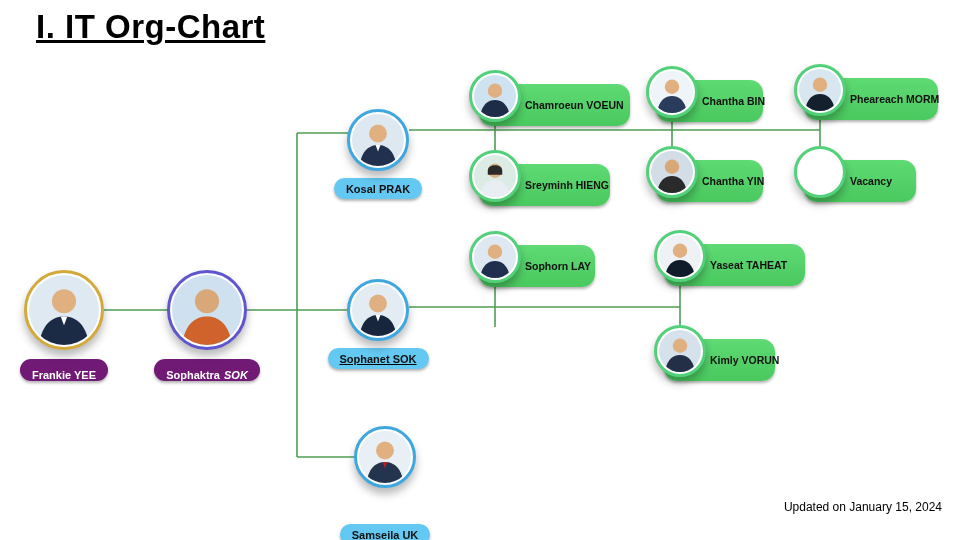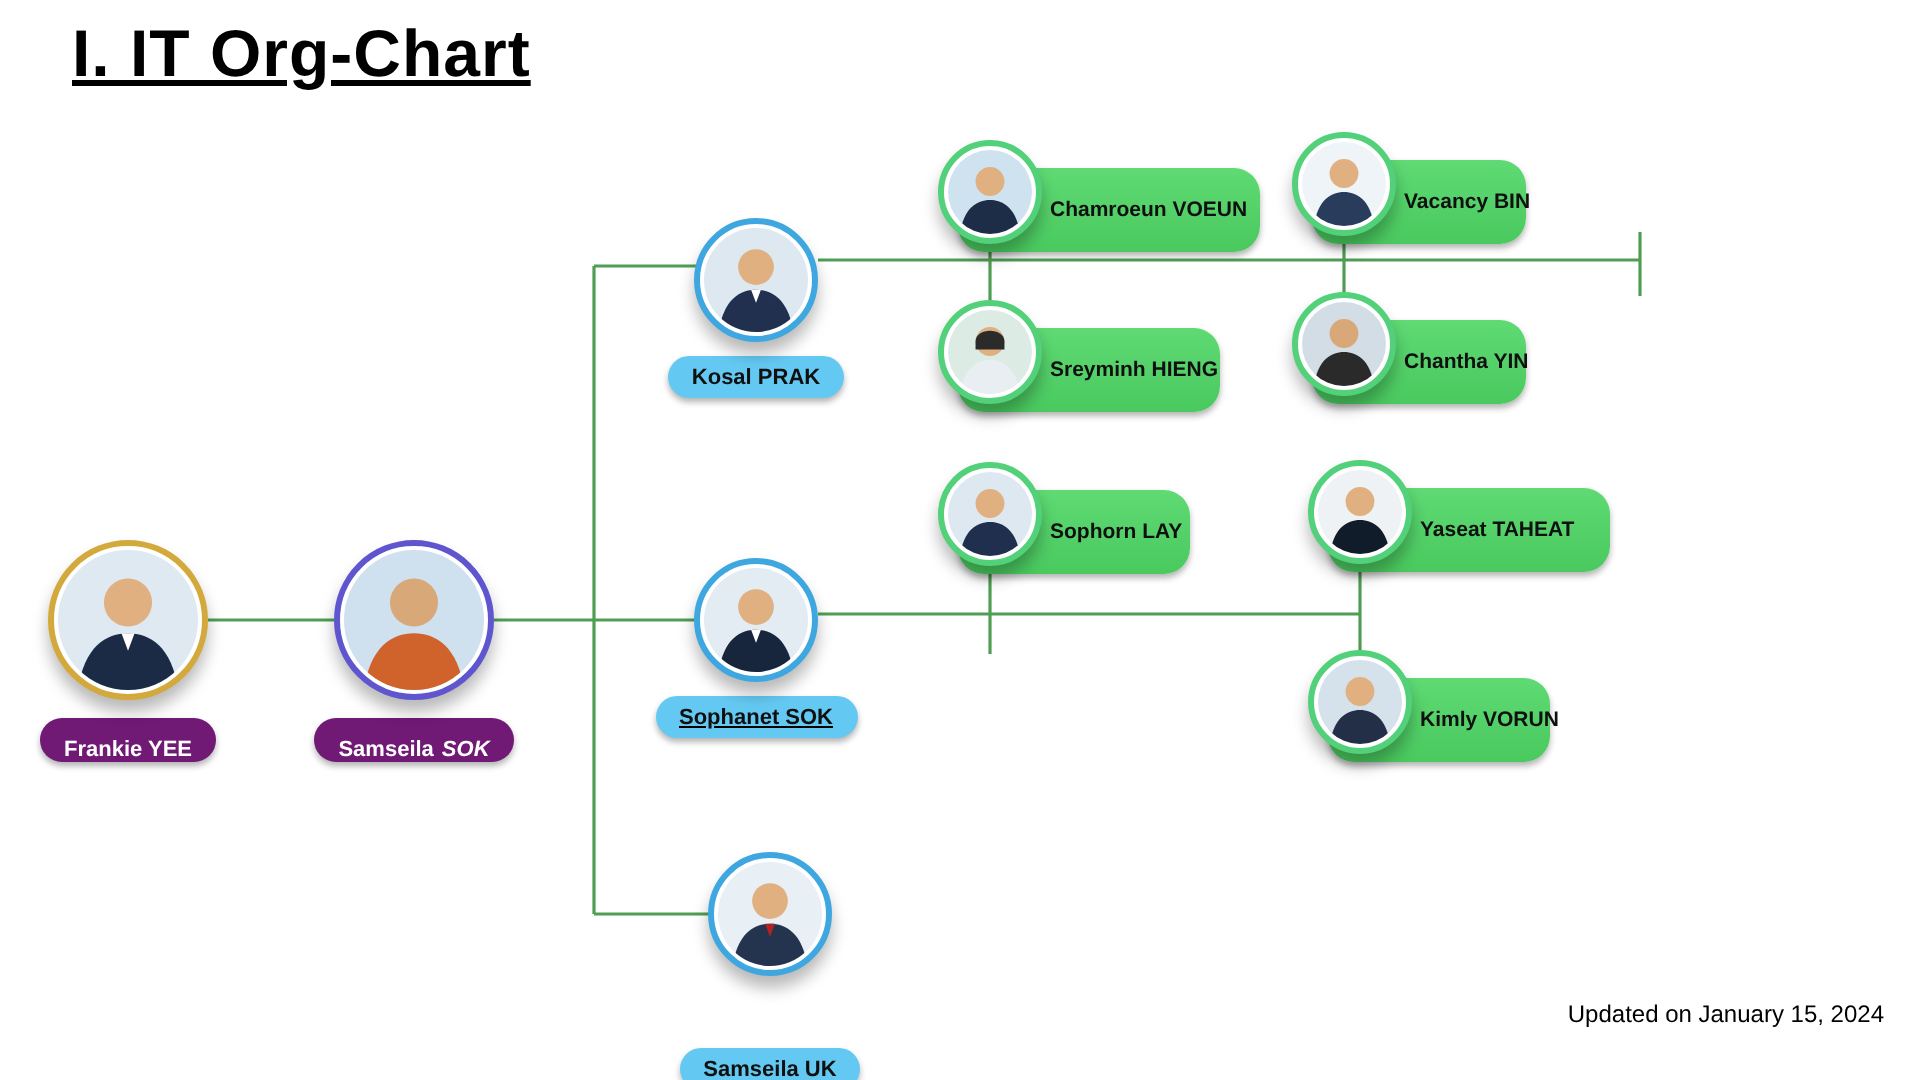--- a/index.html
+++ b/index.html
@@ -84,21 +84,21 @@
 
   <div class="pnode" style="left:157px;top:270px;">
     <div class="avatar ring-purple sz80">
       <svg class="photo" viewBox="0 0 64 64">
         <rect width="64" height="64" fill="#cfe0ee"></rect>
         <circle cx="32" cy="24" r="11" fill="#d9a878"></circle>
         <path d="M9 64 C12 44 22 38 32 38 C42 38 52 44 55 64 Z" fill="#d0622b"></path>
       </svg>
     </div>
     <div class="ppill">
-      <span>Samseila</span>
+      <span>Sophaktra</span>
       <span class="it">SOK</span>
     </div>
   </div>
 
   <div class="mnode" style="left:330px;top:109px;">
     <div class="avatar ring-blue sz62">
       <svg class="photo" viewBox="0 0 64 64">
         <rect width="64" height="64" fill="#dde8f1"></rect>
         <circle cx="32" cy="24" r="11" fill="#e0b080"></circle>
         <path d="M9 64 C12 44 22 38 32 38 C42 38 52 44 55 64 Z" fill="#20304e"></path>
@@ -146,31 +146,43 @@
       <svg class="photo" viewBox="0 0 64 64">
         <rect width="64" height="64" fill="#cfe2ef"></rect>
         <circle cx="32" cy="24" r="11" fill="#e0b080"></circle>
         <path d="M9 64 C12 44 22 38 32 38 C42 38 52 44 55 64 Z" fill="#1d2c47"></path>
       </svg>
     </div>
   </div>
 
   <div class="gnode" style="left:646px;top:66px;">
     <div class="gpill" style="width:107px;">
-      <span>Vacancy BIN</span>
+      <span>Chantha BIN</span>
     </div>
     <div class="avatar ring-green sz52">
       <svg class="photo" viewBox="0 0 64 64">
         <rect width="64" height="64" fill="#eef4f8"></rect>
         <circle cx="32" cy="24" r="11" fill="#e0b080"></circle>
         <path d="M9 64 C12 44 22 38 32 38 C42 38 52 44 55 64 Z" fill="#2a3c5c"></path>
       </svg>
     </div>
   </div>
 
+  <div class="gnode" style="left:794px;top:64px;">
+    <div class="gpill" style="width:134px;">
+      <span>Pheareach MORM</span>
+    </div>
+    <div class="avatar ring-green sz52">
+      <svg class="photo" viewBox="0 0 64 64">
+        <rect width="64" height="64" fill="#d8e6f0"></rect>
+        <circle cx="32" cy="24" r="11" fill="#e0b080"></circle>
+        <path d="M9 64 C12 44 22 38 32 38 C42 38 52 44 55 64 Z" fill="#15202e"></path>
+      </svg>
+    </div>
+  </div>
 
   <div class="gnode" style="left:469px;top:150px;">
     <div class="gpill" style="width:131px;">
       <span>Sreyminh HIENG</span>
     </div>
     <div class="avatar ring-green sz52">
       <svg class="photo" viewBox="0 0 64 64">
         <rect width="64" height="64" fill="#dcebe4"></rect>
         <circle cx="32" cy="24" r="11" fill="#e0b080"></circle>
         <path d="M9 64 C12 44 22 38 32 38 C42 38 52 44 55 64 Z" fill="#e9eef2"></path>
@@ -185,20 +197,30 @@
     </div>
     <div class="avatar ring-green sz52">
       <svg class="photo" viewBox="0 0 64 64">
         <rect width="64" height="64" fill="#d2dde6"></rect>
         <circle cx="32" cy="24" r="11" fill="#d9a878"></circle>
         <path d="M9 64 C12 44 22 38 32 38 C42 38 52 44 55 64 Z" fill="#2a2a2a"></path>
       </svg>
     </div>
   </div>
 
+  <div class="gnode" style="left:794px;top:146px;">
+    <div class="gpill" style="width:112px;">
+      <span>Vacancy</span>
+    </div>
+    <div class="avatar ring-green sz52">
+      <svg class="photo" viewBox="0 0 64 64">
+        <rect width="64" height="64" fill="#ffffff"></rect>
+      </svg>
+    </div>
+  </div>
 
   <div class="gnode" style="left:469px;top:231px;">
     <div class="gpill" style="width:116px;">
       <span>Sophorn LAY</span>
     </div>
     <div class="avatar ring-green sz52">
       <svg class="photo" viewBox="0 0 64 64">
         <rect width="64" height="64" fill="#dde8f1"></rect>
         <circle cx="32" cy="24" r="11" fill="#e0b080"></circle>
         <path d="M9 64 C12 44 22 38 32 38 C42 38 52 44 55 64 Z" fill="#1f2f4d"></path>

